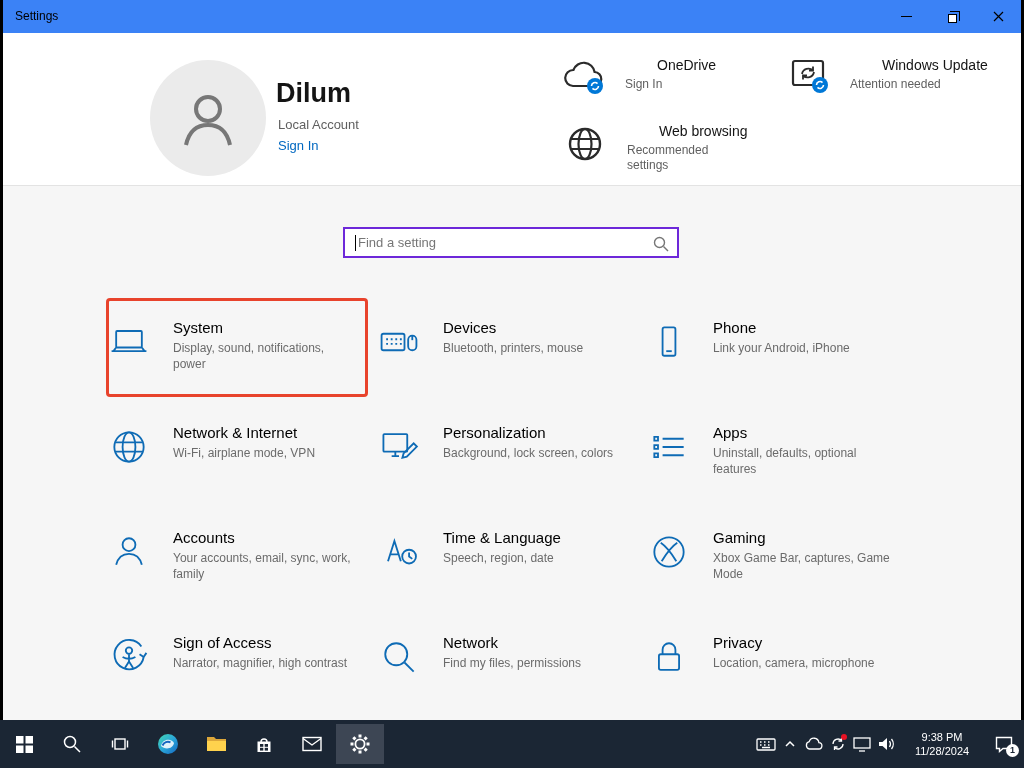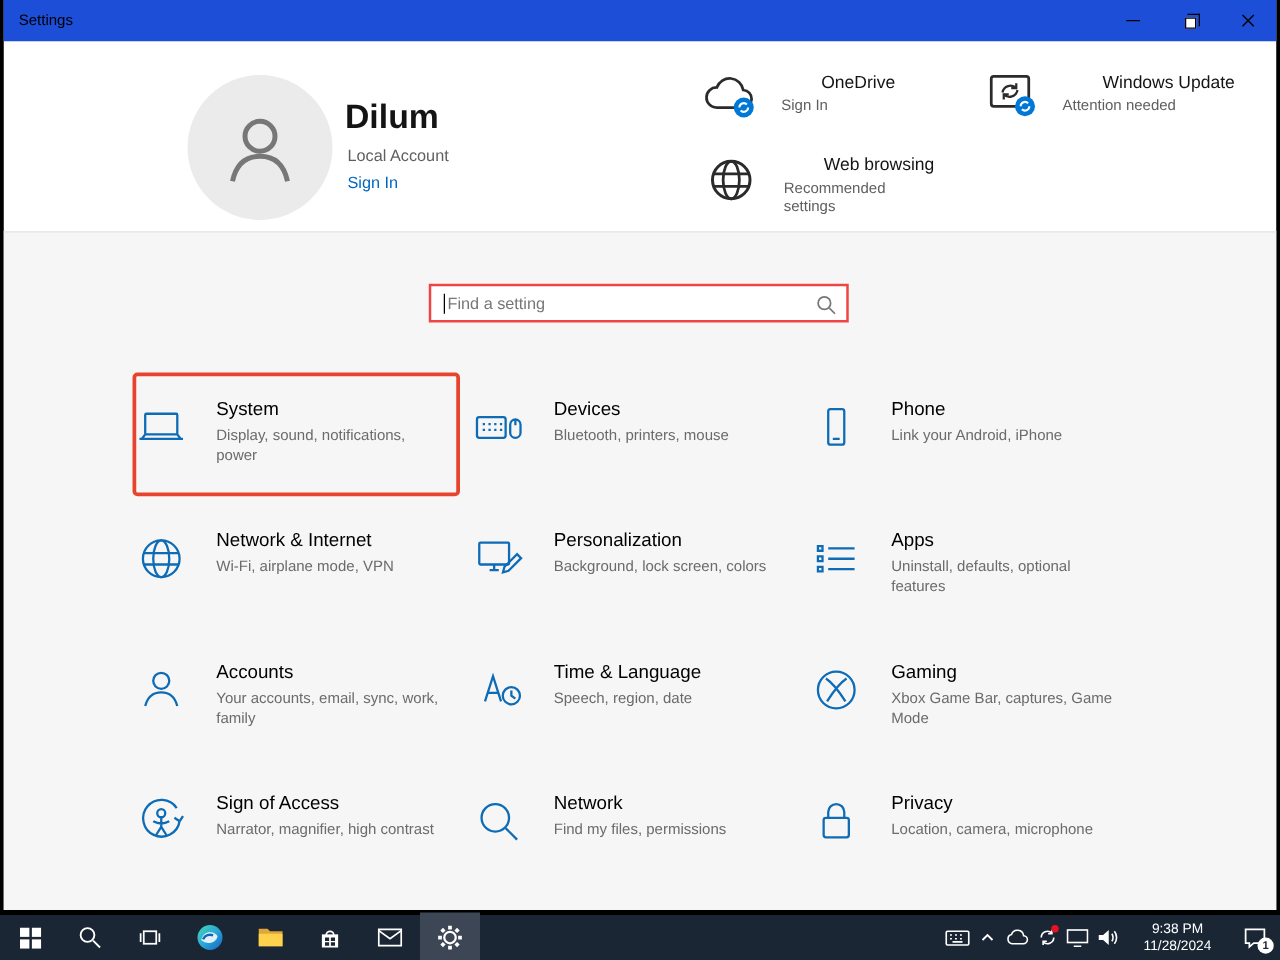--- a/index.html
+++ b/index.html
@@ -1,21 +1,21 @@
 <!DOCTYPE html>
 <html><head>
 <meta charset="utf-8">
 <style>
   * { margin:0; padding:0; box-sizing:border-box; }
   html,body { width:1024px; height:768px; overflow:hidden; background:#000;
     font-family:"Liberation Sans", sans-serif; }
   .window { position:absolute; left:3px; top:0; width:1018px; height:728px; background:#fff; }
 
   
-  .titlebar { position:absolute; top:0; left:0; right:0; height:33px; background:#1d4ed8; }
+  .titlebar { position:absolute; top:0; left:0; right:0; height:33px; background:#3b82f6; }
   .titlebar .app-title { position:absolute; left:12px; top:9px; font-size:12px; color:#000; }
   .win-controls { position:absolute; right:0; top:0; display:flex; }
   .win-btn { width:46px; height:33px; display:flex; align-items:center; justify-content:center; cursor:default; }
   .min-glyph { width:11px; border-top:1px solid #000; display:block; }
   .restore-glyph { width:9px; height:9px; border:1px solid #000; position:relative; background:#fff; margin-top:3px; }
   .restore-glyph::before { content:''; position:absolute; left:1px; top:-4px; width:9px; height:9px; border:1px solid #000; border-bottom:none; border-left:none; }
 
   
   .avatar { position:absolute; left:147px; top:60px; width:116px; height:116px; border-radius:50%;
     background:#ebebeb; display:flex; align-items:center; justify-content:center; }
@@ -31,40 +31,40 @@
   .q-onedrive { left:558px; top:57px; }
   .q-update  { left:783px; top:57px; }
   .q-web     { left:560px; top:123px; }
   .q-web .q-sub { width:100px; }
 
   
   .content-bg { position:absolute; left:0; top:185px; right:0; bottom:0; background:#f6f6f6; border-top:1px solid #e3e3e3; }
 
   
   .searchbox { position:absolute; left:340px; top:227px; width:336px; height:31px; background:#fff;
-    border:2px solid #ef4444; }
+    border:2px solid #6d28d9; }
   .searchbox input { position:absolute; left:0; top:0; width:100%; height:100%; border:none; outline:none;
     padding:0 30px 0 13px; font-size:13px; color:#333; font-family:"Liberation Sans", sans-serif; background:transparent; }
   .searchbox input::placeholder { color:#767676; }
   .search-caret { position:absolute; left:10px; top:6px; width:1px; height:16px; background:#000; }
   .searchbox .mag { position:absolute; right:8px; top:7px; }
 
   
   .grid { position:absolute; left:104px; top:302px; width:812px;
     display:grid; grid-template-columns:270px 270px 270px; grid-auto-rows:105px; }
   .tile { display:flex; padding-top:16px; cursor:pointer; }
   .tile-icon { width:44px; height:44px; margin:2px 22px 0 0; flex:none; }
   .tile-title { font-size:15px; color:#000000; line-height:20px; }
   .tile-desc { font-size:12px; color:#6b6b6b; line-height:16px; margin-top:2px; width:182px; }
 
   .highlight { position:absolute; left:103px; top:298px; width:262px; height:99px;
     border:3px solid #e8432c; border-radius:4px; pointer-events:none; }
 
   
-  .taskbar { position:absolute; left:0; bottom:0; width:1024px; height:36px; background:#1b2634;
+  .taskbar { position:absolute; left:0; bottom:0; width:1024px; height:48px; background:#1b2634;
     display:flex; align-items:center; }
   .tb-btn { width:48px; height:40px; display:flex; align-items:center; justify-content:center; flex:none; cursor:pointer; }
   .tb-btn.active { background:#3d4654; }
   .tray { margin-left:auto; display:flex; align-items:center; height:40px; }
   .tray-ic { width:24px; height:40px; display:flex; align-items:center; justify-content:center; position:relative; cursor:pointer; }
   .red-dot { position:absolute; right:3px; top:10px; width:6px; height:6px; border-radius:50%; background:#e81224; }
   .clock { width:72px; text-align:center; color:#fff; font-size:11px; line-height:14px; margin:0 6px 0 8px; cursor:default; }
   .action-center { width:40px; height:40px; display:flex; align-items:center; justify-content:center; position:relative; cursor:pointer; }
   .ac-badge { position:absolute; right:5px; bottom:7px; min-width:13px; height:13px; border-radius:7px;
     background:#fff; color:#1b2634; font-size:9px; font-weight:700; line-height:13px; text-align:center; padding:0 2px; }

